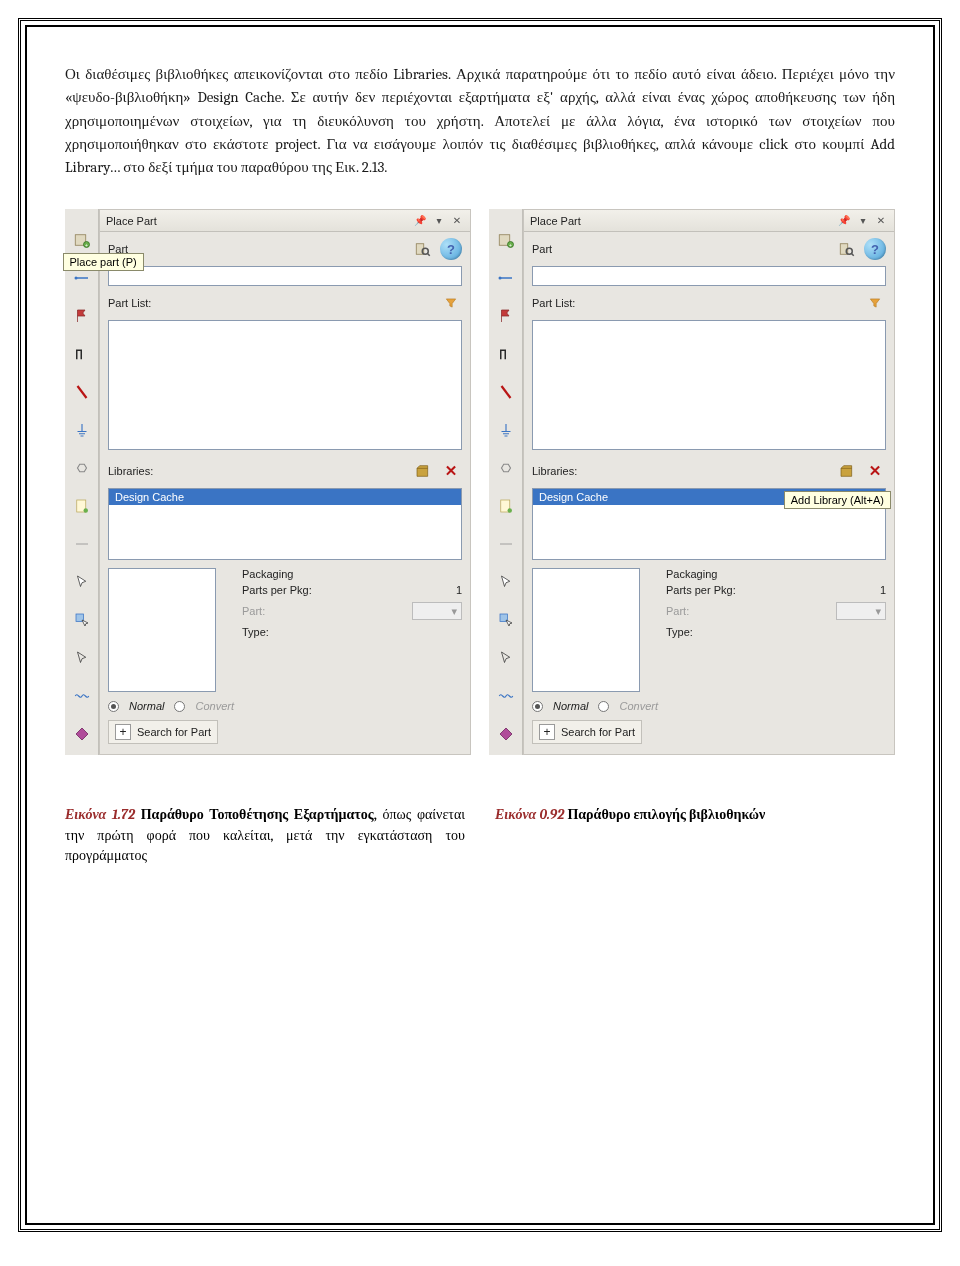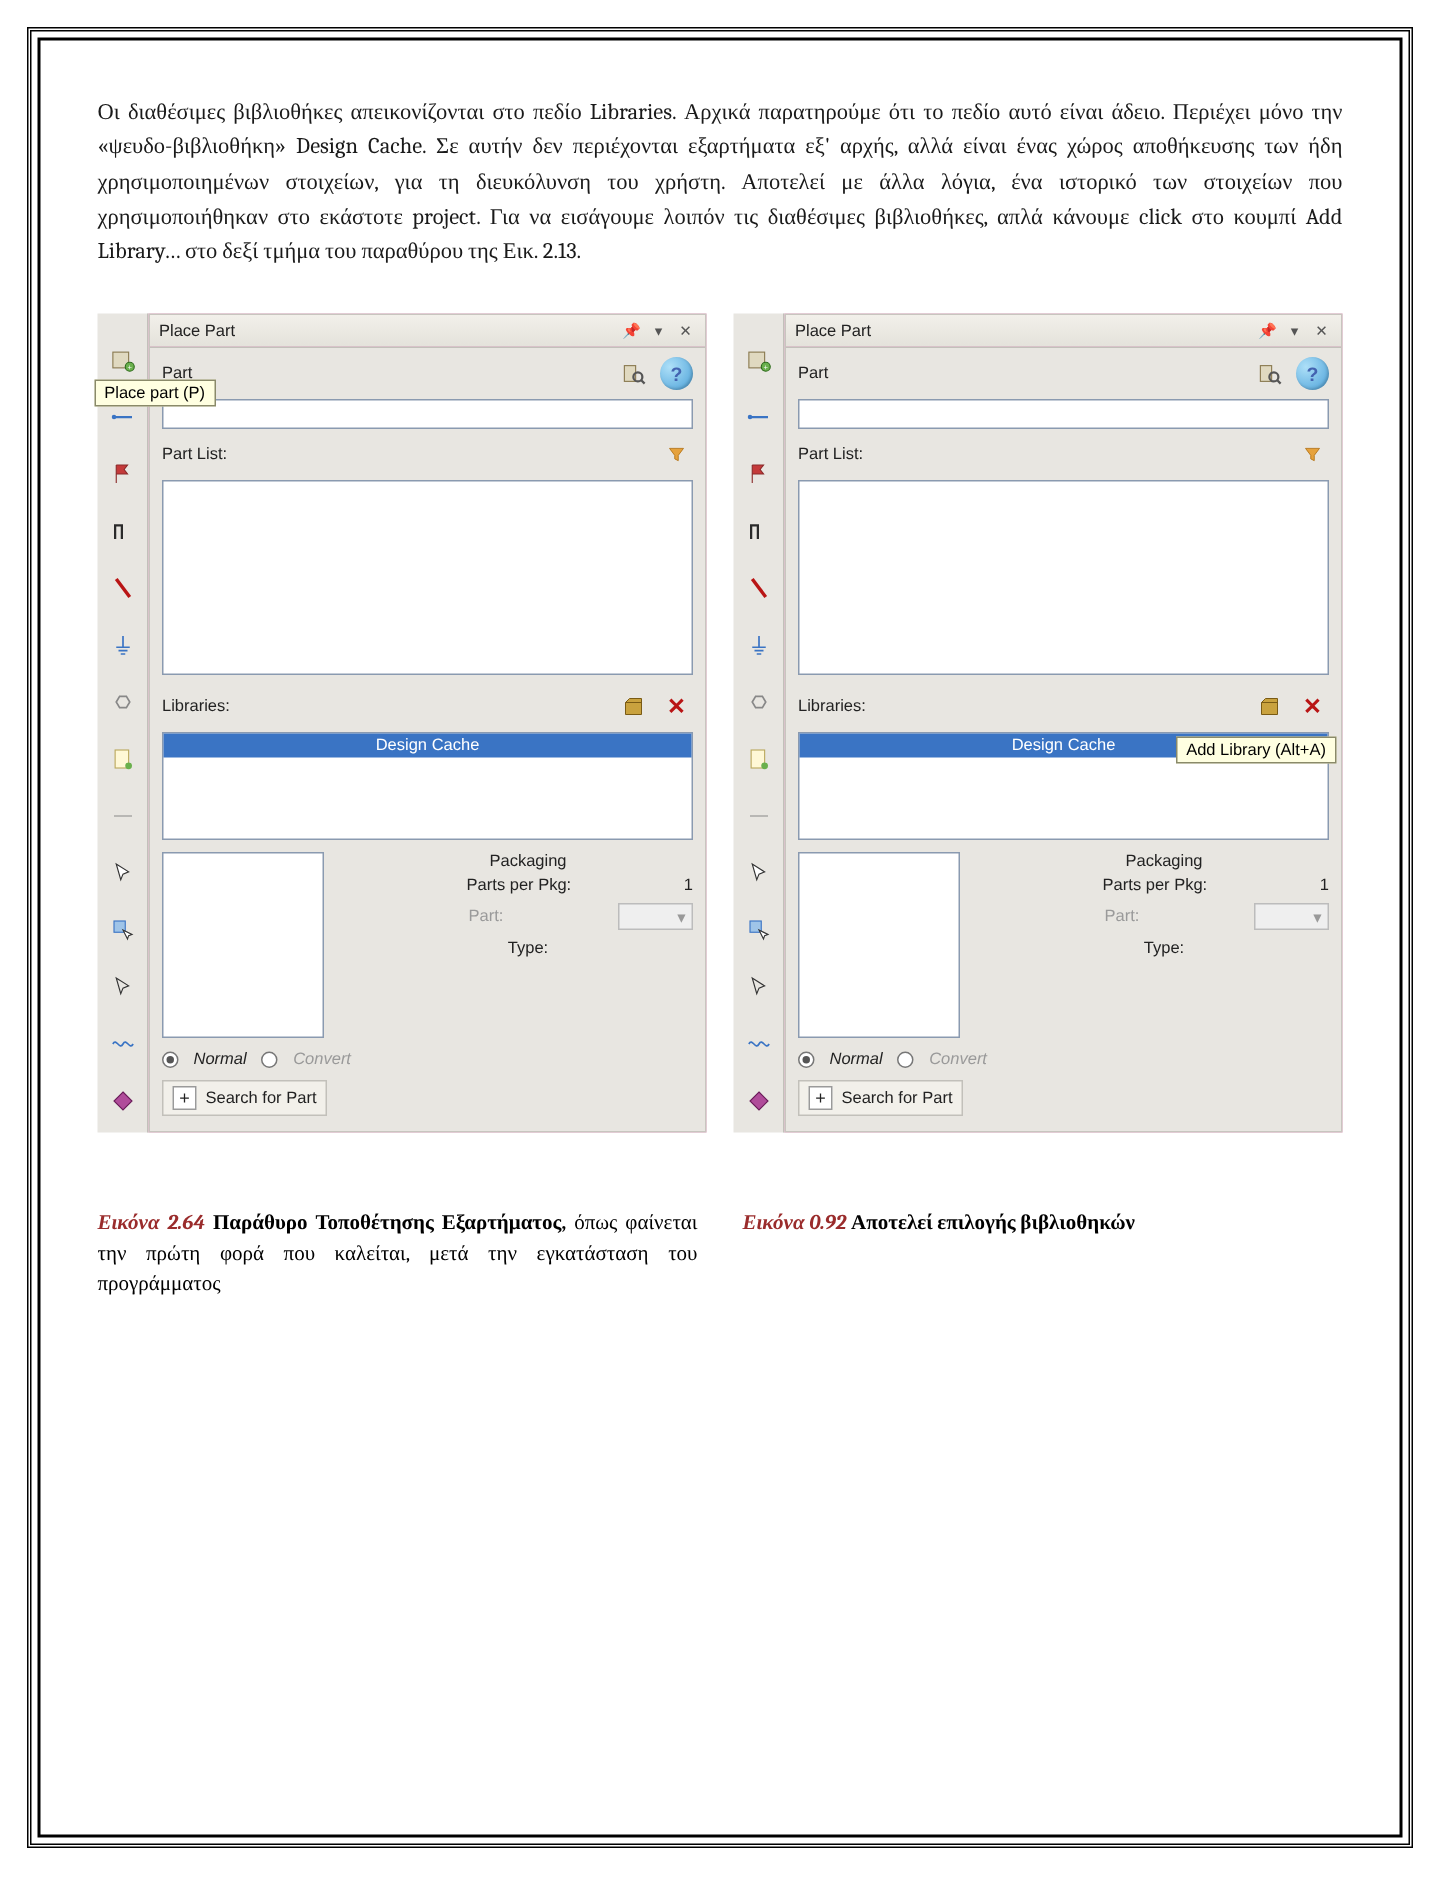--- a/index.html
+++ b/index.html
@@ -51,26 +51,25 @@
     height: 22px;
     display: flex;
     align-items: center;
     justify-content: center;
     font-size: 13px;
     color: #5c5c5c;
   }
   .sidebar .sicon svg { width: 18px; height: 18px; }
   .panel {
     flex: 1;
-    background: #f9a8d4;
+    background: #6d28d9;
     font-family: Tahoma, Arial, sans-serif;
     font-size: 11px;
     color: #222;
     border: 1px solid #c8c5bf;
-    text-align: center;
   }
   .panel-titlebar {
     background: linear-gradient(#f2f0ea,#e4e2db);
     height: 22px;
     display: flex;
     align-items: center;
     padding: 0 6px;
     border-bottom: 1px solid #c2c0ba;
     gap: 4px;
   }
@@ -518,21 +517,21 @@
           <span>Search for Part</span>
         </div>
       </div>
     </div>
   </div>
 
 </div>
 
 <div class="captions-row">
   <div class="caption">
-    <span class="figlabel">Εικόνα 2.64</span><span class="figtitle"> Παράθυρο Τοποθέτησης Εξαρτήματος,</span><span> όπως φαίνεται την πρώτη φορά που καλείται, μετά την εγκατάσταση του προγράμματος</span>
+    <span class="figlabel">Εικόνα 1.72</span><span class="figtitle"> Παράθυρο Τοποθέτησης Εξαρτήματος,</span><span> όπως φαίνεται την πρώτη φορά που καλείται, μετά την εγκατάσταση του προγράμματος</span>
   </div>
   <div class="caption">
-    <span class="figlabel">Εικόνα 0.92</span><span class="figtitle"> Αποτελεί επιλογής βιβλιοθηκών</span><span></span>
+    <span class="figlabel">Εικόνα 0.92</span><span class="figtitle"> Παράθυρο επιλογής βιβλιοθηκών</span><span></span>
   </div>
 </div>
 
 </div>
 </div>
 
 </body></html>

